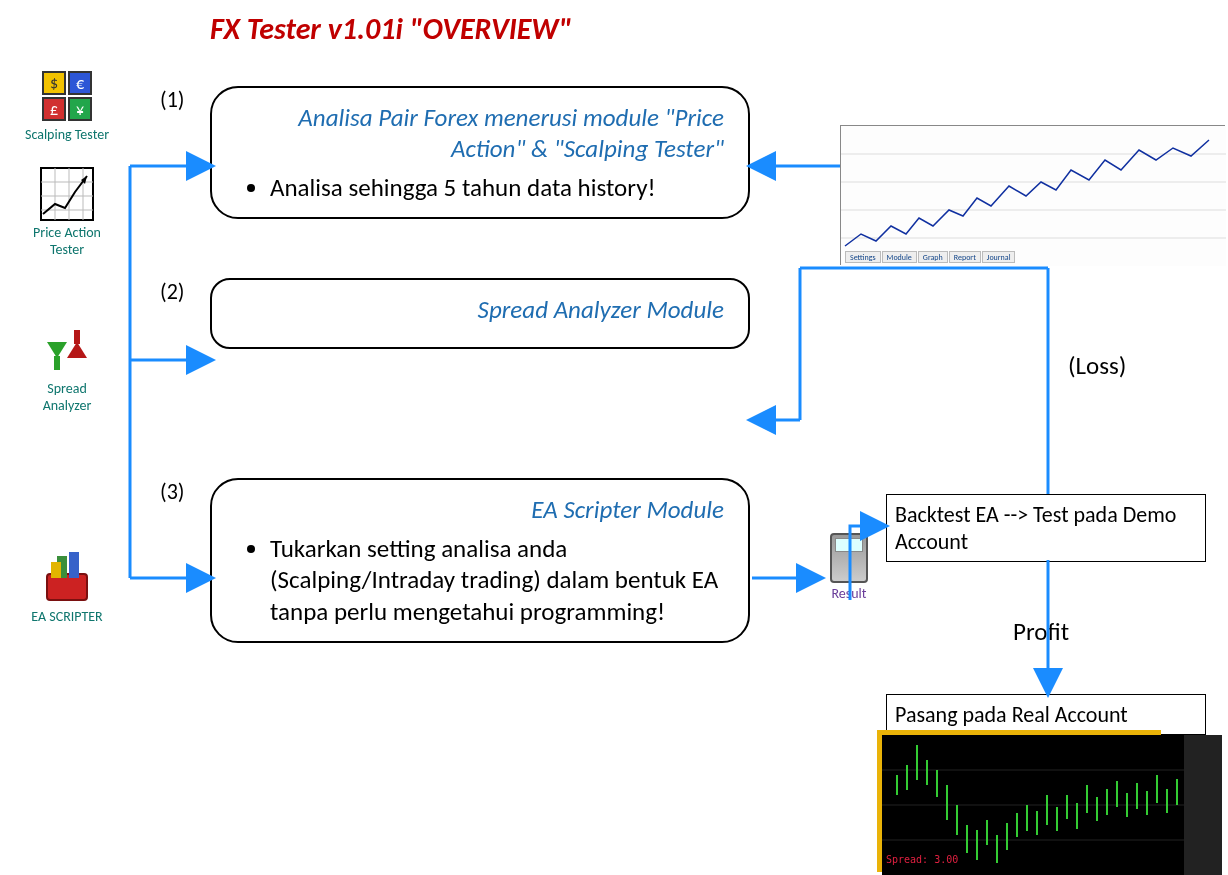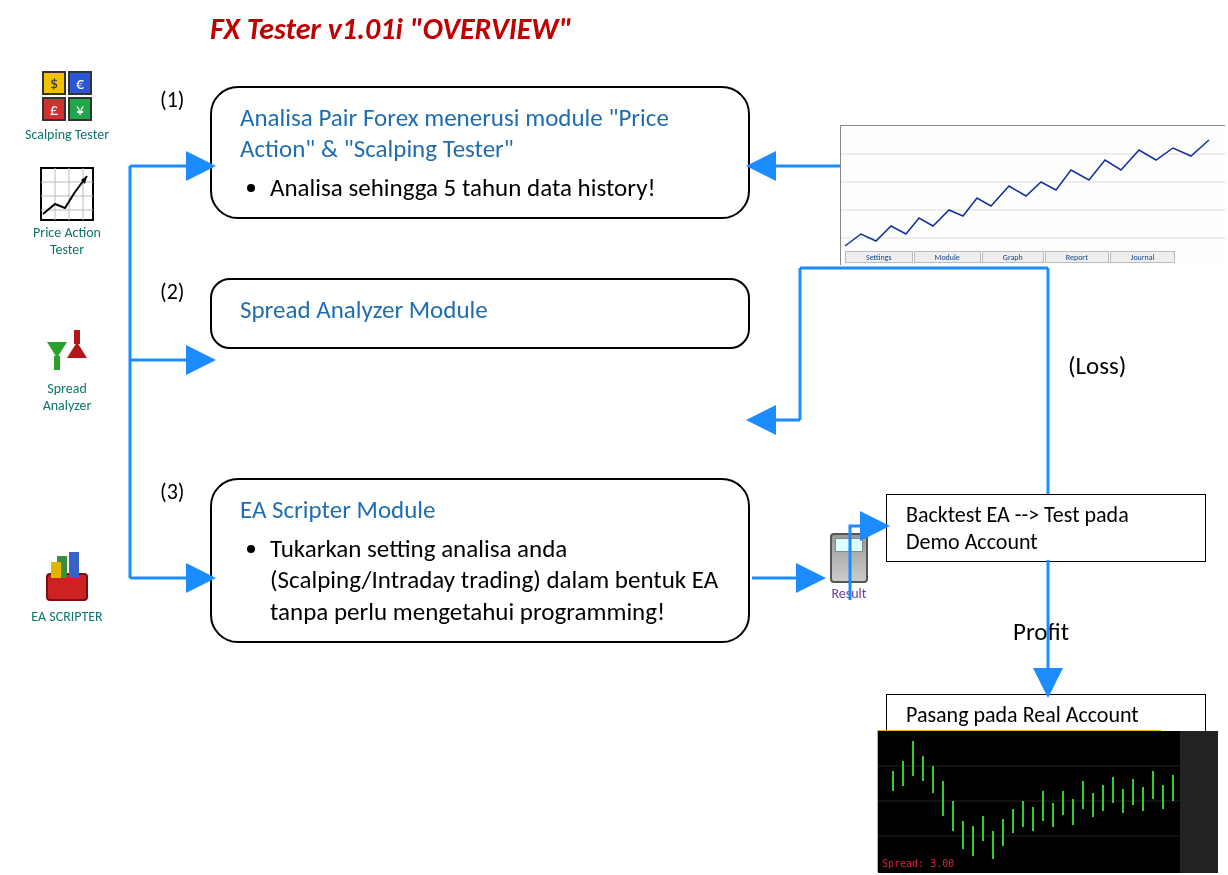--- a/index.html
+++ b/index.html
@@ -38,36 +38,37 @@
     position: absolute;
     left: 210px;
     width: 540px;
     border: 2px solid #000;
     border-radius: 28px;
     padding: 14px 24px 14px 28px;
     background: #fff;
   }
   .module-box .hdr {
     color: #1f6db1;
+    font-style: italic;
     font-size: 25px;
-    text-align: left;
+    text-align: right;
     margin-bottom: 8px;
   }
   .module-box ul { list-style: disc; margin-left: 30px; }
   .module-box ul li { font-size: 25px; line-height: 1.25; }
 
   .side-chart1 {
     position: absolute;
     left: 840px; top: 125px;
     width: 385px; height: 140px;
     border: 1px solid #888; background: #f7f7f7;
   }
   .side-chart1 svg { display:block; }
   .tabrow { position:absolute; left:4px; bottom:2px; font-size:8px; color:#148; }
-  .tabrow span { border:1px solid #bbb; padding:0 20px; margin-right:1px; background:#eee;margin-top:44px; }
+  .tabrow span { border:1px solid #bbb; padding:0 4px; margin-right:1px; background:#eee;margin-top:44px; }
 
   .loss-label {
     position: absolute;
     left: 1068px; top: 350px;
     font-size: 25px;
   }
 
   .result-block {
     position: absolute;
     left: 822px; top: 533px;
@@ -84,37 +85,37 @@
     content:""; position:absolute; left:3px; top:3px; right:3px; height:12px;
     background:#dff; border:1px solid #888;
   }
   .result-block .r-lbl { font-size: 14px; color:#6a3d9a; margin-top:2px; }
 
   .backtest-box, .real-box {
     position: absolute;
     left: 886px;
     width: 320px;
     border: 1px solid #000;
-    padding: 6px 19px;
+    padding: 6px 8px;
     font-size: 22px;
     background: #fff;
   }
 
   .profit-label {
     position: absolute;
     left: 1013px; top: 616px;
     font-size: 25px;
   }
 
   .dark-chart {
     position: absolute;
     left: 877px; top: 730px;
     width: 284px; height: 142px;
     background: #000;
-    border: 1px solid #eab308;
+    border: 5px solid #eab308;
   }
   .dark-chart svg { display:block; }
   .spread-txt { position:absolute; left:4px; bottom:2px; color:#e02040; font-size:10px; font-family: monospace; }
 
   
   .conn { position:absolute; pointer-events:none; }
   .conn line, .conn polyline { stroke:#1a8cff; stroke-width:3; fill:none; }
   .arrowhead { fill:#1a8cff; }
 </style>
 </head>

